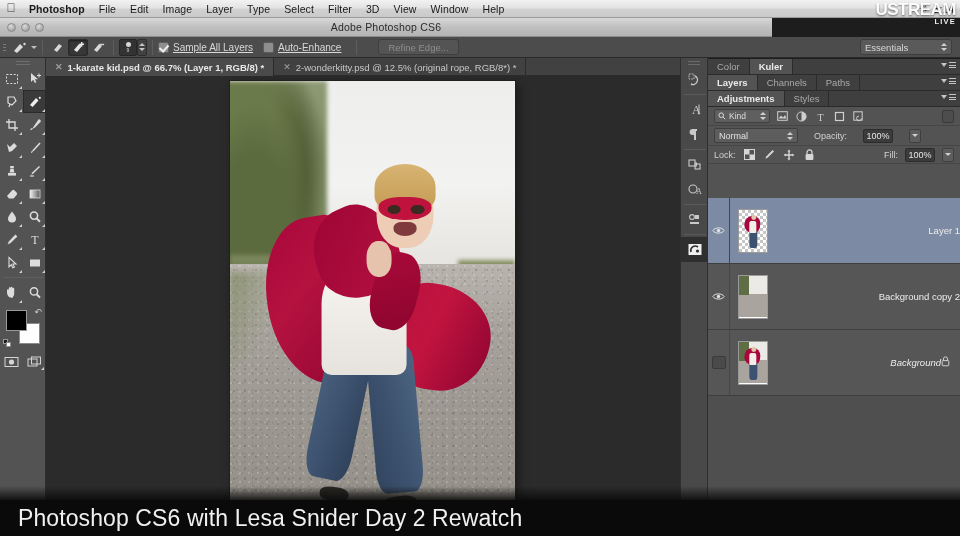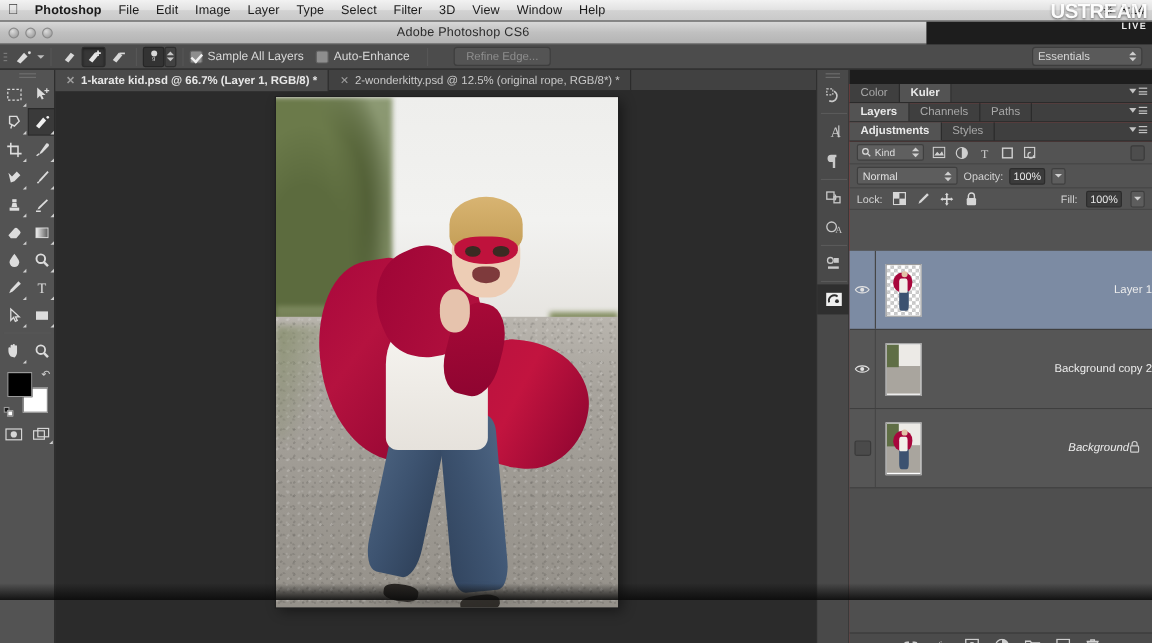--- a/index.html
+++ b/index.html
@@ -109,21 +109,21 @@
   .stepper i.dn { border-top: 3px solid #c5c5c5; }
   .opt-check { display: flex; align-items: center; gap: 4px; margin-right: 10px; }
   .checkbox {
     width: 11px; height: 11px; background: #8e8e8e; border: 1px solid #5d5d5d;
     border-radius: 2px; position: relative;
   }
   .checkbox.checked::after {
     content: ""; position: absolute; left: 2px; top: 0px; width: 4px; height: 7px;
     border: solid #f0f0f0; border-width: 0 2px 2px 0; transform: rotate(42deg);
   }
-  .opt-label { font-size: 10px; color: #d8d8d8; white-space: nowrap; }
+  .opt-label { font-size: 10px; color: #d8d8d8; white-space: nowrap; text-decoration: underline; }
   .refine-btn {
     height: 16px; padding: 0 9px; background: #545454; color: #8e8e8e;
     font-size: 9.5px; border: 1px solid #3e3e3e; border-radius: 3px;
     display: flex; align-items: center; margin-left: 16px;
   }
   .workspace-select {
     margin-left: auto; margin-right: 8px; width: 92px; height: 16px;
     background: #5a5a5a; border: 1px solid #3d3d3d; border-radius: 3px;
     display: flex; align-items: center; padding: 0 4px;
     font-size: 9.5px; color: #d8d8d8; justify-content: space-between;
@@ -291,22 +291,22 @@
   .rail-btn {
     width: 28px; height: 25px; display: flex; align-items: center; justify-content: center;
     color: #c9c9c9;
   }
   .rail-btn.dark { background: #2f2f2f; }
   .rail-div { width: 22px; height: 1px; background: #3c3c3c; margin: 2px 3px;
               border-bottom: 1px solid #5a5a5a; }
 
   
   .panels {
-    position: absolute; right: 0; top: 70px; width: 252px; bottom: 0;
-    background: #ef4444; z-index: 16;
+    position: absolute; right: 0; top: 59px; width: 252px; bottom: 0;
+    background: #86efac; z-index: 16;
   }
   .panel-tabrow {
     height: 16px; background: #3f3f3f; display: flex; align-items: stretch;
     border-bottom: 1px solid #2b2b2b; position: relative;
   }
   .ptab {
     padding: 0 9px; display: flex; align-items: center; font-size: 9.5px;
     color: #a9a9a9; border-right: 1px solid #2b2b2b;
   }
   .ptab.active { background: #535353; color: #eaeaea; font-weight: bold; }
@@ -329,21 +329,21 @@
     font-size: 8.5px; color: #dcdcdc;
   }
   .fico { width: 14px; height: 14px; display: flex; align-items: center;
           justify-content: center; color: #cfcfcf; }
   .tgl {
     width: 12px; height: 13px; background: #4d4d4d; border: 1px solid #3a3a3a;
     border-radius: 2px; margin-left: auto;
   }
 
   .blend-row {
-    height: 20px; display: flex; align-items: center; gap: 5px; padding: 0 6px;
+    height: 20px; display: flex; align-items: center; gap: 16px; padding: 0 6px;
     border-bottom: 1px solid #464646;
   }
   .blend-select {
     width: 84px; height: 15px; background: #5d5d5d; border: 1px solid #3f3f3f;
     border-radius: 2px; display: flex; align-items: center; justify-content: space-between;
     padding: 0 4px; font-size: 9px; color: #e0e0e0;
   }
   .field-label { font-size: 9px; color: #d2d2d2; }
   .num-field {
     width: 30px; height: 14px; background: #3b3b3b; border: 1px solid #2c2c2c;
@@ -1054,14 +1054,17 @@
           <svg width="11" height="12" viewBox="0 0 11 12">
               <path d="M1.4 2.8 h8.2 l-0.8 8.2 h-6.6 Z" fill="none" stroke="#cfcfcf" stroke-width="1.1"></path>
               <path d="M0.5 2.6 h10 M4 2.4 V1.2 h3 v1.2" fill="none" stroke="#cfcfcf" stroke-width="1.1"></path>
             </svg>
         </span>
       </div>
     </div>
   </div>
 
   <div class="caption-fade"></div>
+  <div class="caption-bar">
+    <div class="caption-text">Photoshop CS6 with Lesa Snider Day 2 Rewatch</div>
+  </div>
 
 </div>
 
 </body></html>

